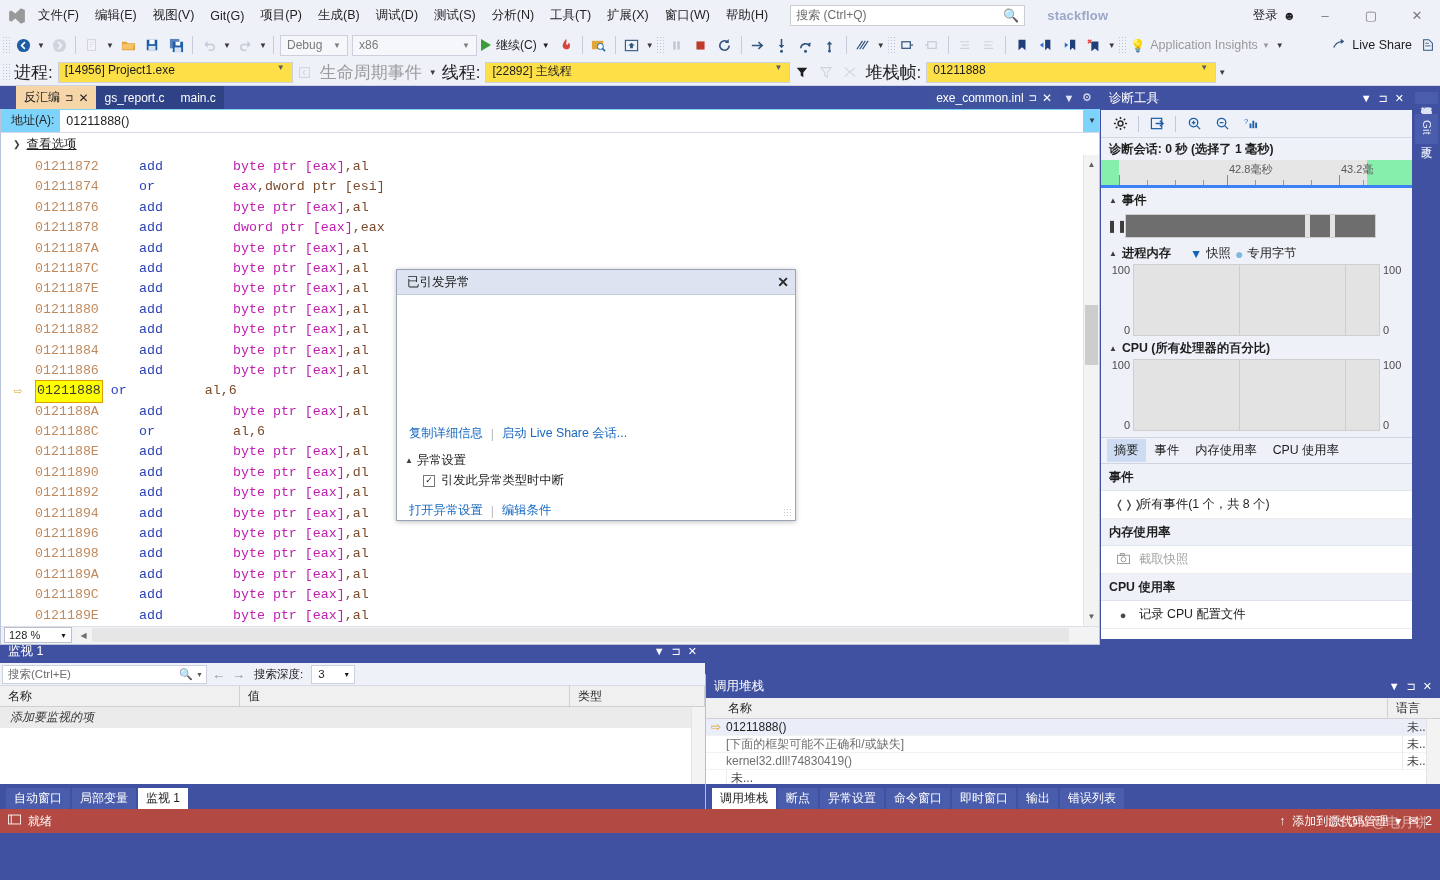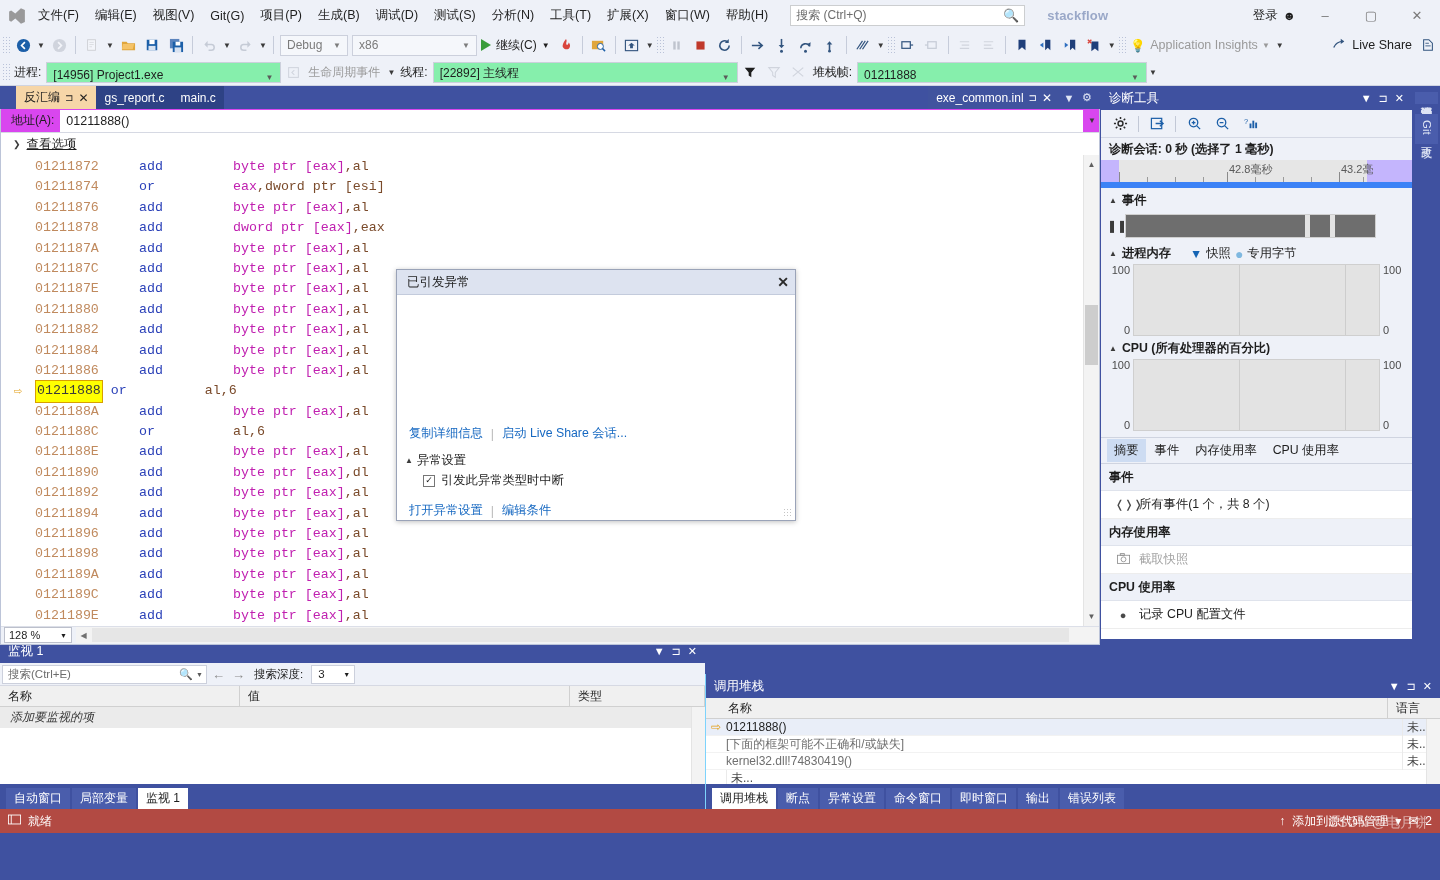--- a/index.html
+++ b/index.html
@@ -56,24 +56,24 @@
   .cont-btn { display:flex; align-items:center; gap:5px; padding:0 4px 0 2px; height:24px; cursor:default;}
   .play { width:0;height:0;border-left:10px solid #3a9c3a;border-top:6px solid transparent;border-bottom:6px solid transparent; }
   .app-ins { display:flex; align-items:center; gap:4px; color:#9a9a9a; font-size:12.5px; padding:0 4px;}
   .live-share { margin-left:auto; display:flex; align-items:center; gap:6px; font-size:12.5px; padding-right:4px;}
 
   
   .toolbar2 {
     height:27px; background:#eef1f8; display:flex; align-items:center; padding-left:2px;
     border-bottom:1px solid #cfd4e2;
   }
-  .lbl { font-size:12px; color:#1e1e1e; padding:0 5px 0 3px; white-space:nowrap;}
+  .lbl { font-size:17px; color:#1e1e1e; padding:0 5px 0 3px; white-space:nowrap;}
   .lbl.dis { color:#9b9b9b; }
   .tcombo {
-    height:21px; background:#86efac; border:1px solid #ccd0dc; display:flex; align-items:flex-end;
+    height:21px; background:#fde047; border:1px solid #ccd0dc; display:flex; align-items:flex-start;
     padding:0 2px 0 6px; font-size:12px; color:#1e1e1e;
   }
   .tcombo .cv{flex:1;}
   .tcombo .ca{font-size:8px;color:#5a5a5a;padding:0 5px;}
 
   
   .main { display:flex; height:553px; }
 
   
   .docregion { width:1100px; display:flex; flex-direction:column; background:#3f51a0; }
@@ -87,21 +87,21 @@
   .tab .pin { font-size:10px; }
   .tab .x { font-size:12px; }
   .tabright { margin-left:auto; display:flex; align-items:center; gap:0; padding-right:4px; }
   .tabright .tab { background:#40539e; }
   .trbtn { width:18px; height:23px; display:flex; align-items:center; justify-content:center;
            color:#dfe5f5; font-size:11px; cursor:default;}
 
   .editorpane { flex:1; background:#fff; display:flex; flex-direction:column; position:relative;
                 border:1px solid #bcc4d8; border-top:none; margin:0; }
   .addrbar {
-    height:24px; background:#d946ef; display:flex; align-items:center; border-bottom:1px solid #d6d9e3;
+    height:24px; background:#7dd3fc; display:flex; align-items:center; border-bottom:1px solid #d6d9e3;
   }
   .addrbar .al { font-size:12px; padding:0 6px 0 10px; }
   .addrinput {
     flex:1; height:22px; background:#fff; border:none; display:flex; align-items:center;
     font-size:12.5px; padding-left:6px; margin-right:2px; color:#1e1e1e;
   }
   .addrcaret { width:14px; text-align:center; font-size:8px; color:#3a3a3a; }
   .viewopts {
     height:22px; display:flex; align-items:center; gap:6px; padding-left:12px;
     background:#fff; font-size:12.5px;
@@ -174,21 +174,21 @@
     padding:0 4px 0 8px; font-size:12.5px;
   }
   .panehdr .tools { margin-left:auto; display:flex; gap:7px; padding-right:4px; align-items:center;}
   .panehdr .tools span { cursor:default; font-size:11px; }
   .diagtb { height:28px; background:#eef1f8; display:flex; align-items:center; gap:2px;
             padding-left:6px; border-bottom:1px solid #d4d8e4; }
   .dtb { width:26px; height:22px; display:flex; align-items:center; justify-content:center; cursor:default;}
   .dsep { width:1px; height:16px; background:#c2c8d6; margin:0 3px; }
   .diagsess { height:22px; background:#eef1f8; display:flex; align-items:center; padding-left:8px;
               font-size:12.2px; font-weight:bold; }
-  .ruler { height:28px; background:#c4b5fd; display:flex; position:relative; border-bottom:6px solid #3b82f6;}
+  .ruler { height:28px; background:#86efac; display:flex; position:relative; border-bottom:3px solid #3b82f6;}
   .ruler .rgray { position:absolute; left:18px; right:45px; top:0; bottom:0; background:#e6e6e6; }
   .ruler .rl { position:absolute; font-size:11px; color:#5a5a5a; top:2px; }
   .ruler .tick { position:absolute; bottom:0; width:1px; height:5px; background:#9a9a9a; }
   .ruler .tickbig { position:absolute; bottom:0; width:1px; height:10px; background:#8a8a8a; }
   .sechdr { display:flex; align-items:center; gap:5px; padding:4px 0 2px 8px; font-size:12.3px; font-weight:bold;}
   .sechdr .tri { font-size:8px; color:#3b3b3b; }
   .sechdr .legend { margin-left:14px; font-weight:normal; display:flex; align-items:center; gap:4px; }
   .evrow { display:flex; align-items:center; height:30px; padding-left:6px; }
   .evicon { width:18px; text-align:center; font-size:12px; color:#3b3b3b; }
   .evtrack { flex:1; height:24px; background:#e3e3e3; margin-right:36px; position:relative;

